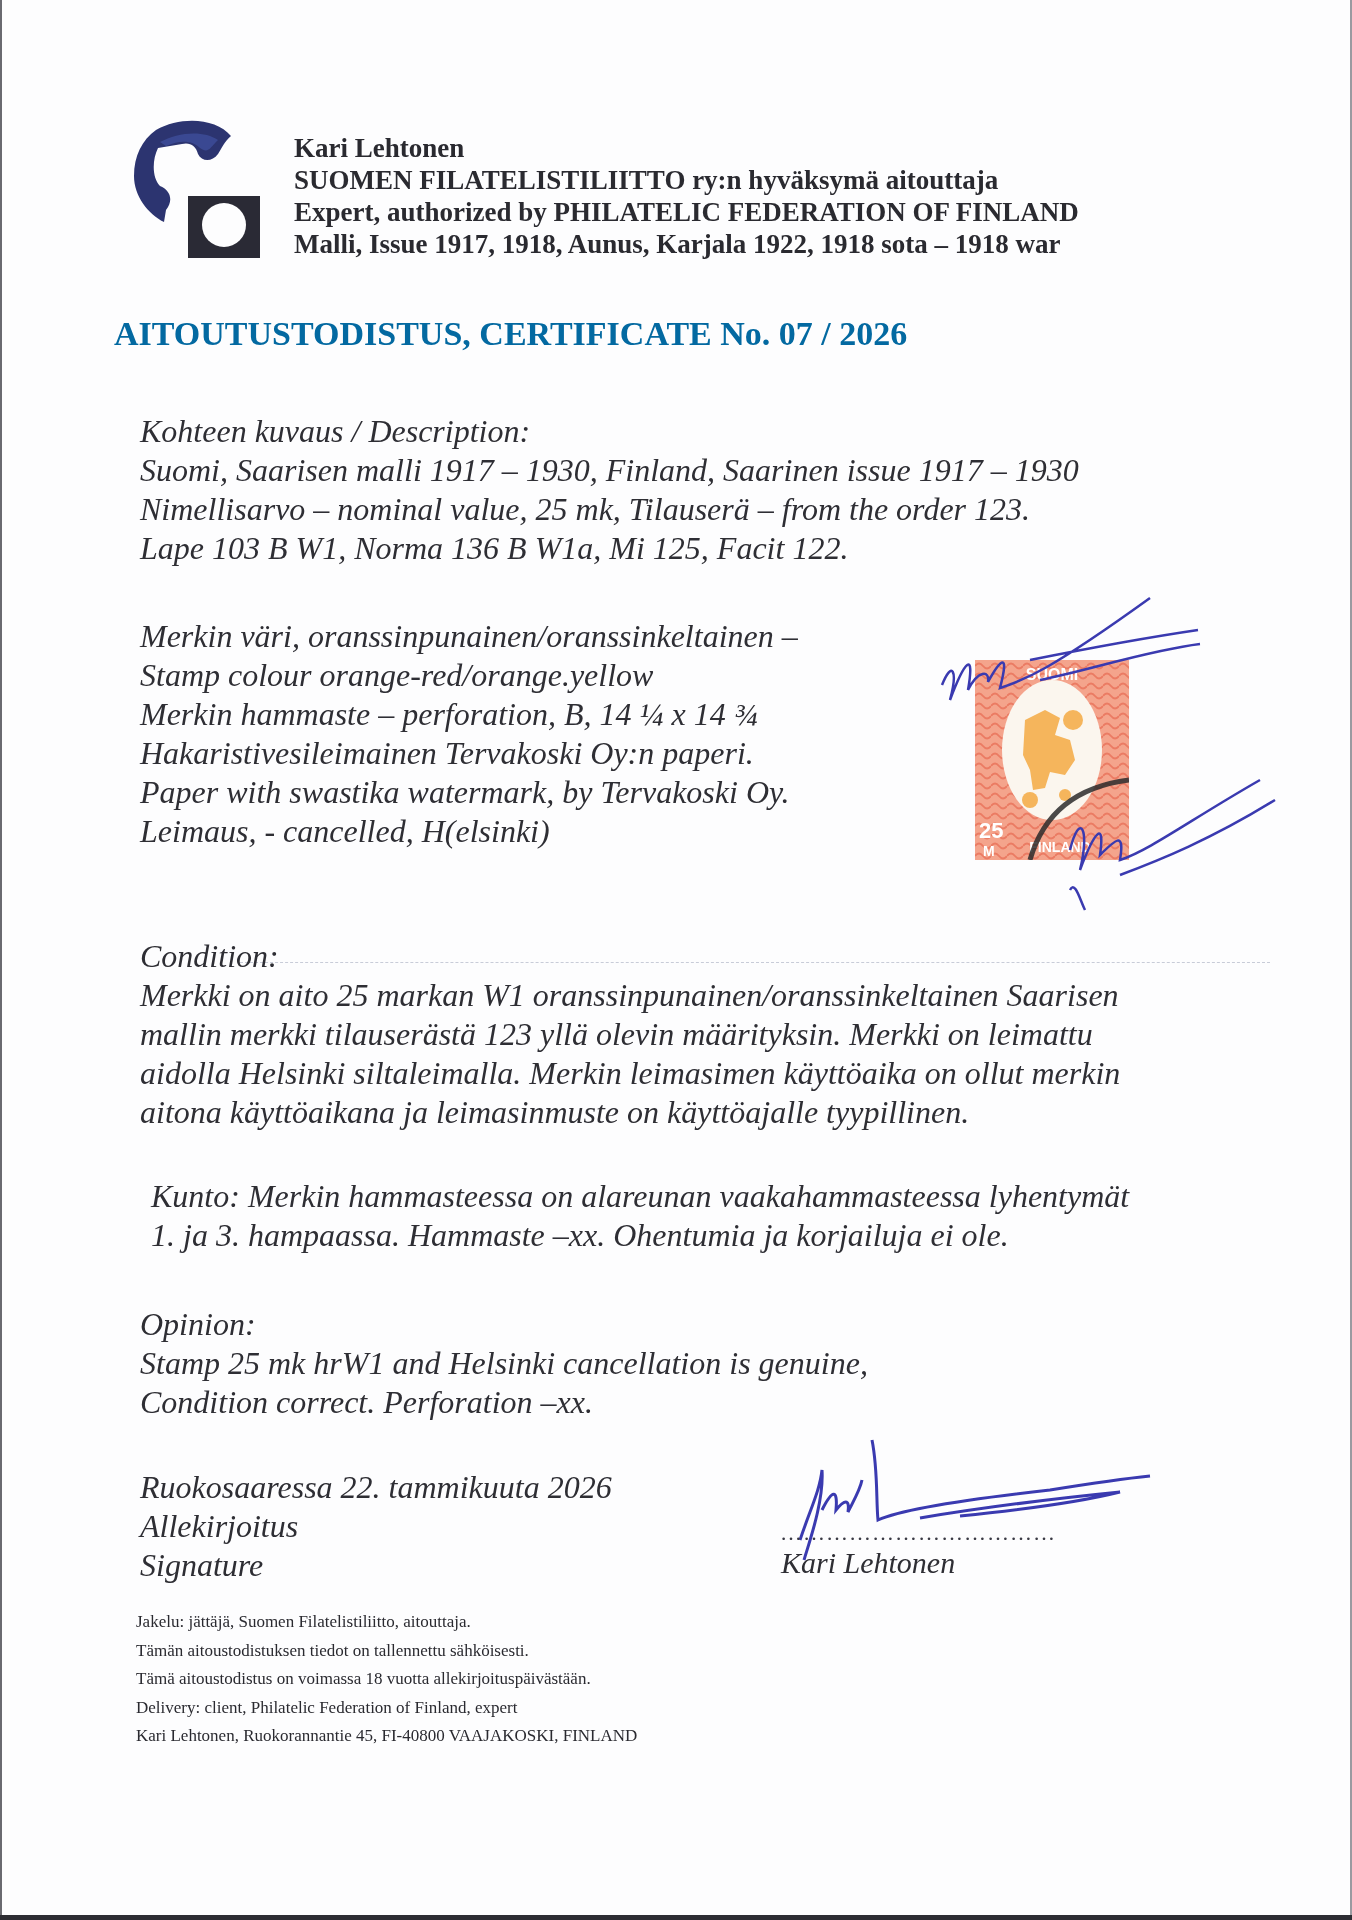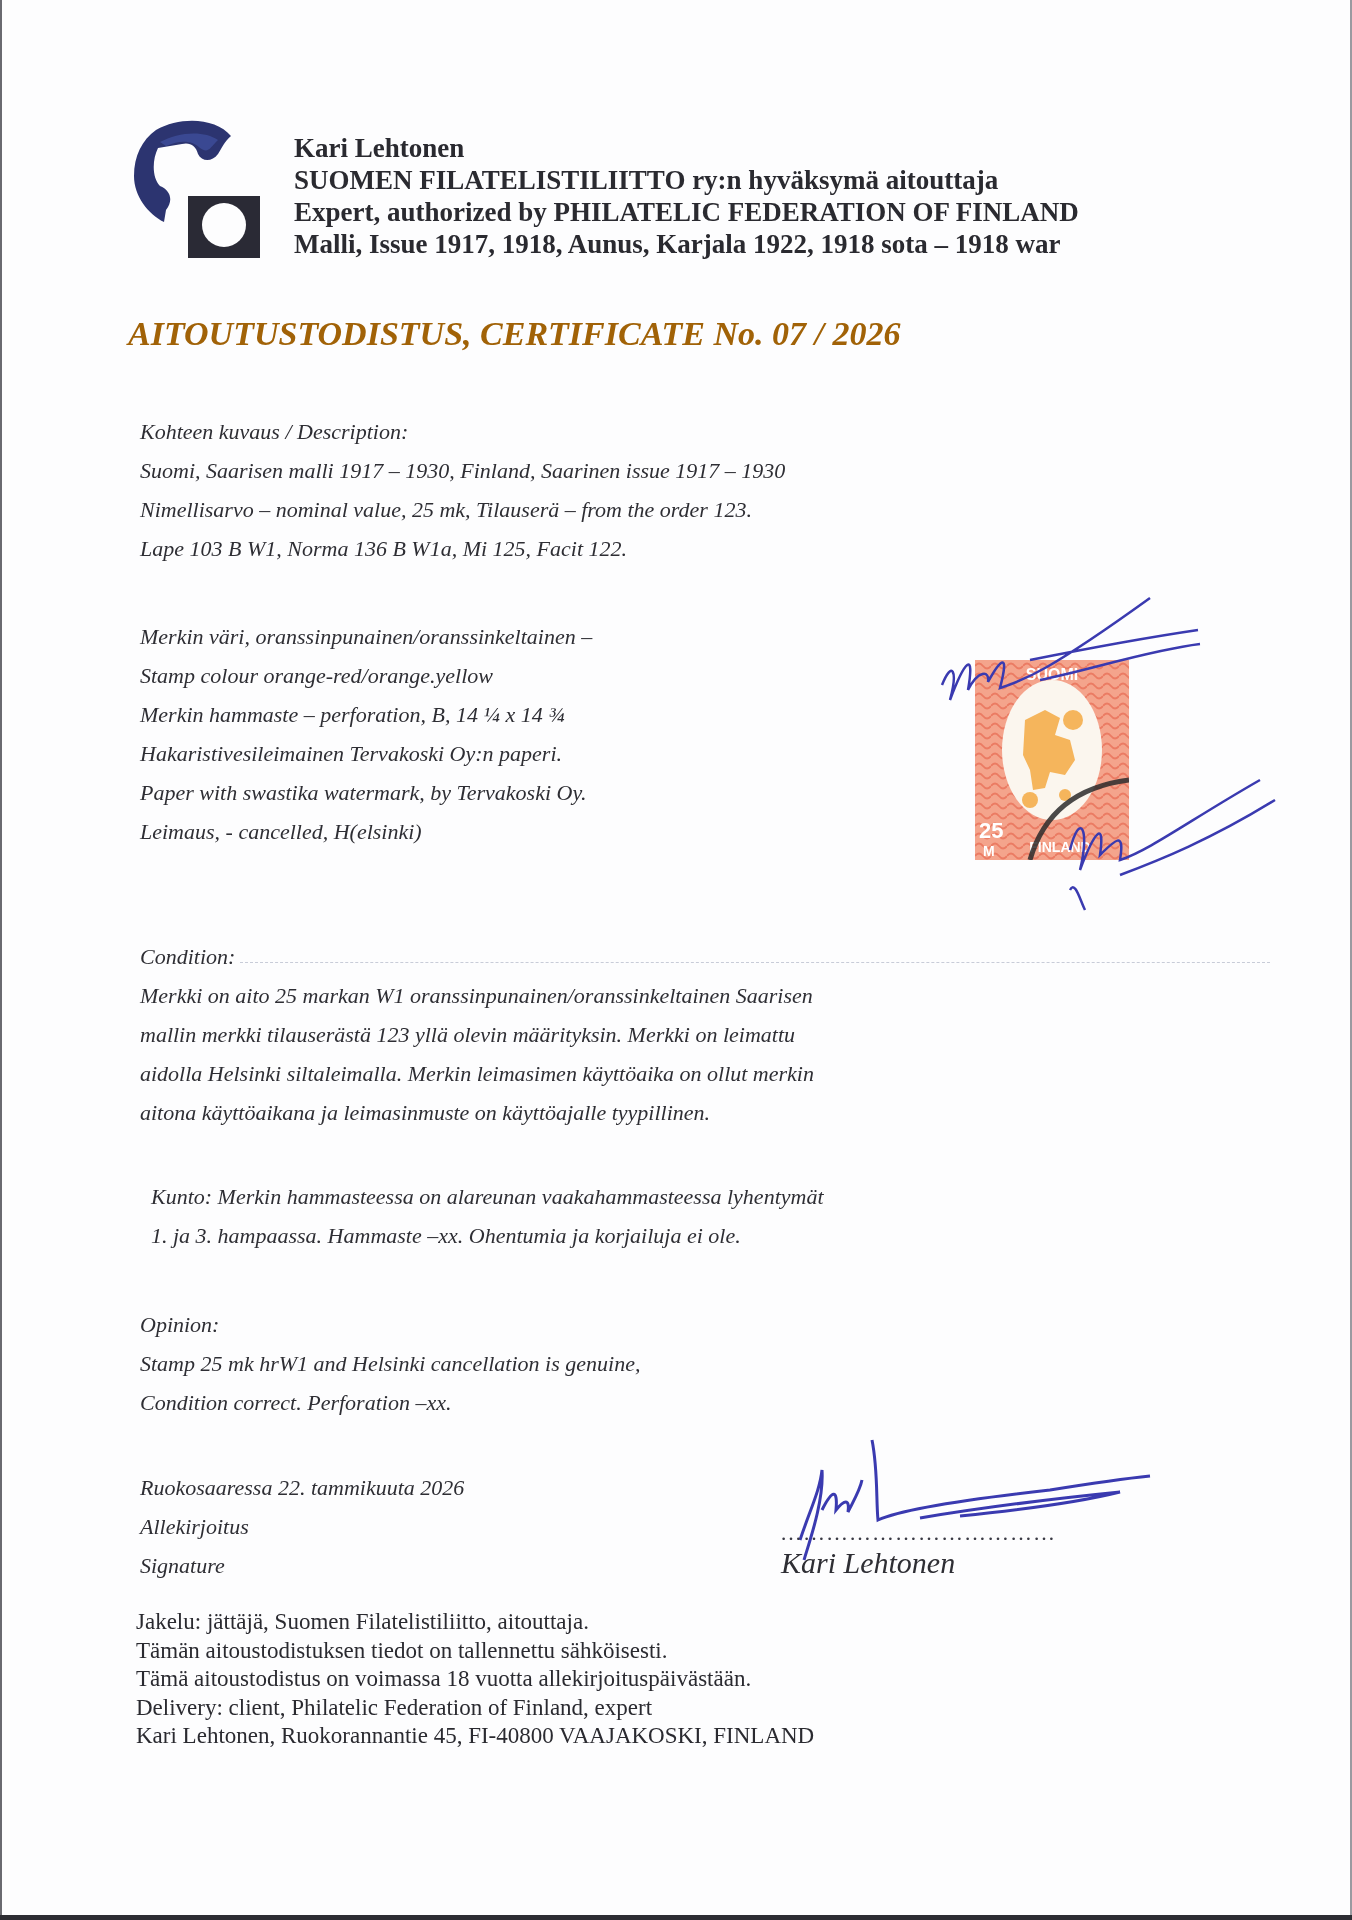--- a/index.html
+++ b/index.html
@@ -11,34 +11,34 @@
   }
   .page-edge-left { position: absolute; left: 0; top: 0; width: 2px; height: 1920px; background: #6a6a70; }
   .page-edge-right { position: absolute; right: 0; top: 0; width: 2px; height: 1920px; background: #9a9aa0; }
   .page-edge-bottom { position: absolute; left: 0; bottom: 0; width: 1352px; height: 5px; background: #2d2d33; }
 
   .logo { position: absolute; left: 126px; top: 118px; width: 140px; height: 140px; }
 
   .header { position: absolute; left: 294px; top: 132px; font-weight: bold; font-size: 27px; line-height: 32px; letter-spacing: 0px; color: #2a2a30; }
   .header div { white-space: nowrap; }
 
-  .cert-title { position: absolute; left: 128px; top: 315px; font-size: 34px; font-weight: bold; white-space: nowrap; color: #a16207; font-style: italic; }
+  .cert-title { position: absolute; left: 114px; top: 315px; font-size: 34px; font-weight: bold; white-space: nowrap; color: #0369a1; }
 
-  .italic-block { position: absolute; left: 140px; font-style: italic; font-size: 22px; line-height: 39px; color: #2e2e34; }
+  .italic-block { position: absolute; left: 140px; font-style: italic; font-size: 32px; line-height: 39px; color: #2e2e34; }
   .italic-block div { white-space: nowrap; }
   .desc { top: 412px; }
   .props { top: 617px; }
   .todistus { top: 937px; }
   .kunto { top: 1177px; margin-left: 11px; }
   .opinion { top: 1305px; }
   .place { top: 1468px; }
   .signer-name { position: absolute; left: 781px; top: 1546px; font-style: italic; font-size: 30px; color: #2e2e34; white-space: nowrap; }
   .sig-dots { position: absolute; left: 780px; top: 1520px; font-size: 22px; letter-spacing: 1px; color: #3a3a44; white-space: nowrap; }
 
-  .footer { position: absolute; left: 136px; top: 1608px; font-size: 23px; line-height: 28.5px; color: #2a2a30; }
+  .footer { position: absolute; left: 136px; top: 1608px; font-size: 17px; line-height: 28.5px; color: #2a2a30; }
   .footer div { white-space: nowrap; }
 
   .stamp { position: absolute; left: 975px; top: 660px; width: 154px; height: 200px; }
   .sig-overlay { position: absolute; }
   .faint-line { position: absolute; left: 240px; top: 962px; width: 1030px; height: 1px; border-top: 1px dashed #c8ccd8; }
 </style>
 </head>
 <body>
 
 <div class="page-edge-left"></div>

